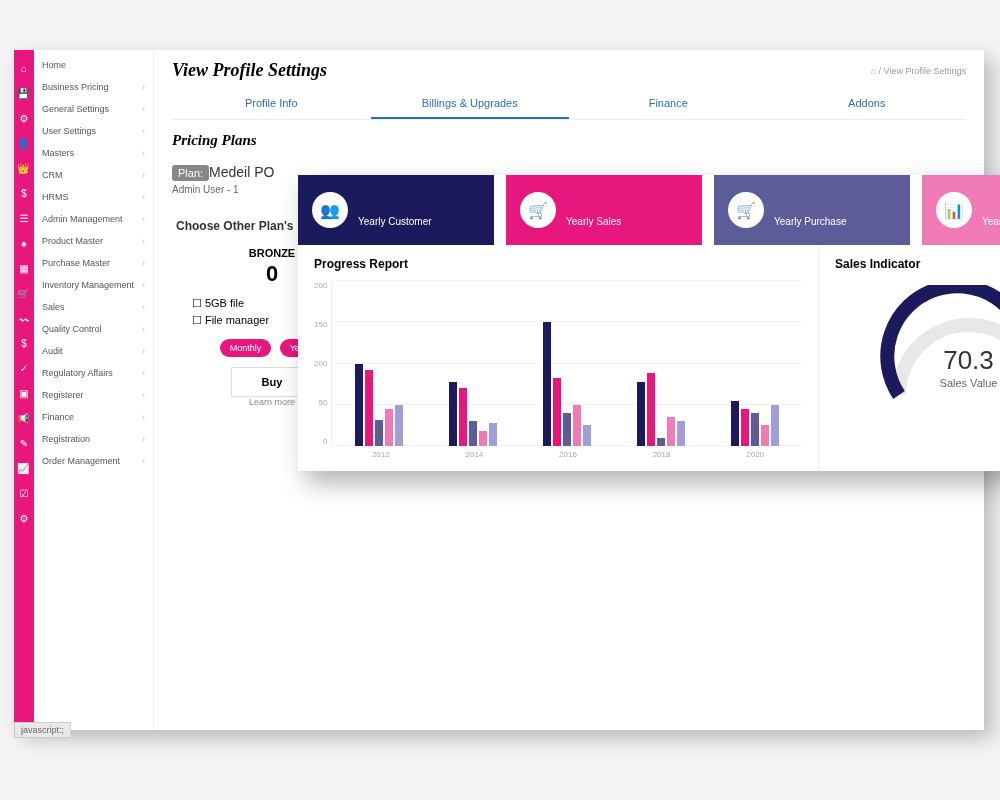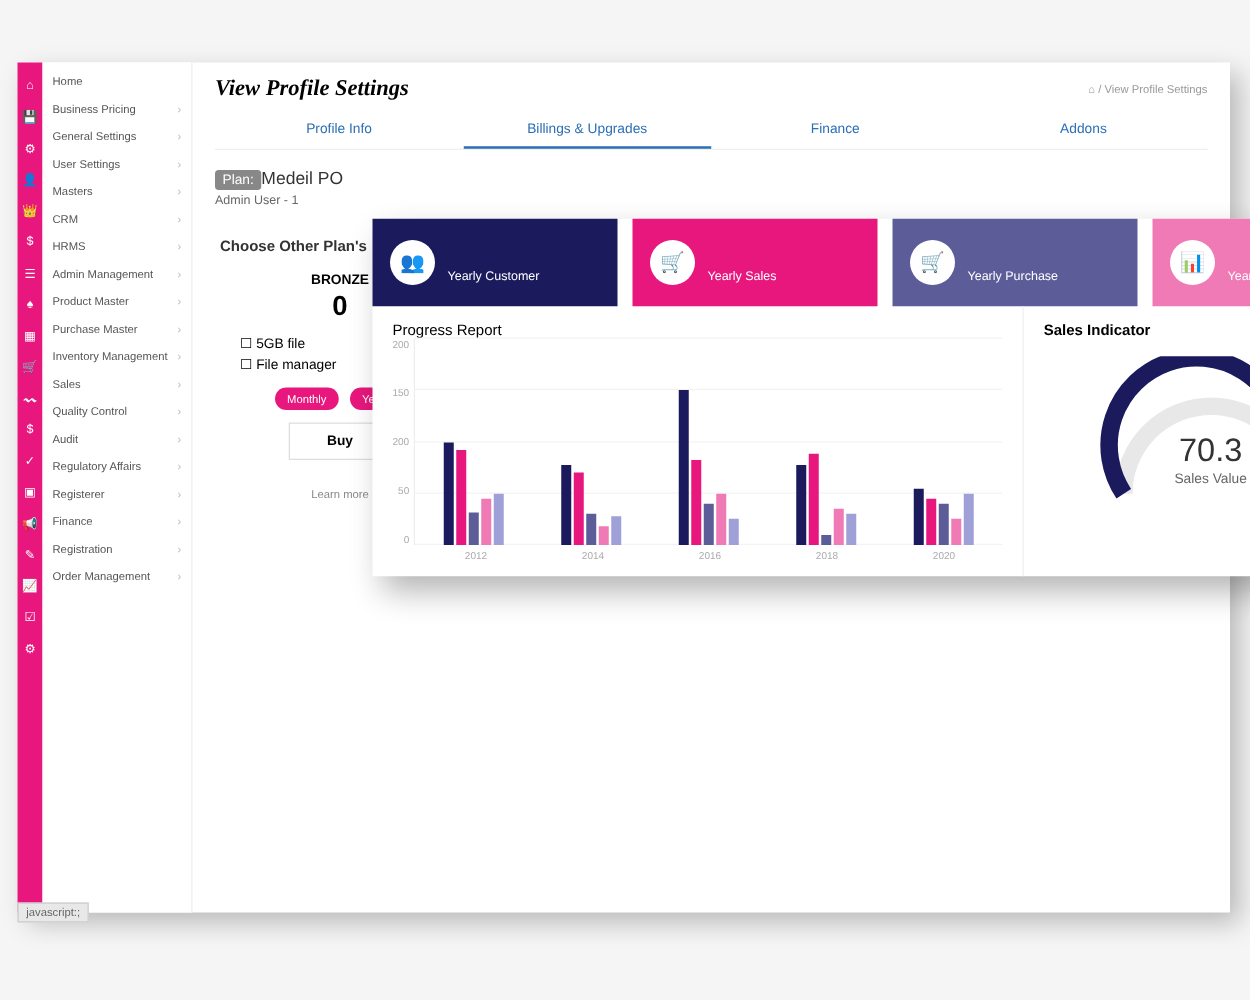--- a/index.html
+++ b/index.html
@@ -37,37 +37,37 @@
 .plan-card.featured { background: #1a1a5c; color: #fff; padding: 10px; width: 180px; margin-top: -10px; }
 .plan-card .pname { font-weight: bold; font-size: 11px; text-align: center; }
 .plan-card .pprice { font-size: 22px; font-weight: bold; margin: 2px 0 8px 0; }
 .plan-card .feat { list-style: none; font-size: 11px; width: 100%; }
 .plan-card .feat li { padding: 2px 0; }
 .plan-card .feat li::before { content: "☐ "; }
 .plan-card .btns { margin-top: 8px; }
 .plan-card .pill { display: inline-block; background: #e8177d; color: #fff; font-size: 9px; padding: 4px 10px; border-radius: 12px; margin: 2px; cursor: pointer; }
 .plan-card.featured .pill.alt { background: #666; }
 .plan-card .buy { margin-top: 8px; background: #fff; color: #000; border: 1px solid #ddd; padding: 8px 30px; font-size: 11px; font-weight: bold; cursor: pointer; }
-.plan-card .learn { font-size: 9px; margin-top: 22px; color: #888; cursor: pointer; }
+.plan-card .learn { font-size: 9px; margin-top: 0; color: #888; cursor: pointer; }
 .plan-card.featured .learn { color: #ddd; }
 
 
 .overlay { position: absolute; left: 298px; top: 175px; width: 820px; background: #fff; box-shadow: 8px 12px 24px rgba(0,0,0,0.3); display: flex; flex-direction: column; }
 .ov-tiles { display: flex; gap: 12px; padding: 0; }
 .tile { flex: 1; height: 70px; display: flex; align-items: center; gap: 10px; padding: 0 14px; color: #fff; }
 .tile .circ { width: 36px; height: 36px; border-radius: 50%; background: #fff; display: flex; align-items: center; justify-content: center; font-size: 16px; }
 .tile .tlabel { font-size: 10px; margin-top: 22px; }
 .t-navy { background: #1a1a5c; } .t-navy .circ { color: #1a1a5c; }
 .t-pink { background: #e8177d; } .t-pink .circ { color: #e8177d; }
 .t-purple { background: #5c5c99; } .t-purple .circ { color: #5c5c99; }
 .t-lpink { background: #f07ab5; } .t-lpink .circ { color: #f07ab5; }
 
 .ov-body { display: flex; }
 .chart-panel { flex: 1; padding: 12px 16px; }
-.chart-panel .ptitle { font-weight: normal; font-size: 12px; }
+.chart-panel .ptitle { font-weight: bold; font-size: 12px; margin-bottom: 10px; }
 .chart-wrap { display: flex; }
 .yaxis { display: flex; flex-direction: column; justify-content: space-between; height: 165px; font-size: 8px; color: #aaa; text-align: right; padding-right: 4px; }
 .plot { flex: 1; height: 165px; display: flex; align-items: flex-end; justify-content: space-around; border-left: 1px solid #eee; position: relative; }
 .plot .gridline { position: absolute; left: 0; right: 0; border-top: 1px solid #f3f3f3; }
 .ygroup { display: flex; align-items: flex-end; gap: 2px; position: relative; z-index: 2; }
 .ygroup .bar { width: 8px; }
 .b0 { background: #1a1a5c; } .b1 { background: #e8177d; } .b2 { background: #5c5c99; } .b3 { background: #f07ab5; } .b4 { background: #a0a0d8; }
 .xaxis { display: flex; justify-content: space-around; font-size: 8px; color: #aaa; margin-top: 4px; margin-left: 20px; }
 
 .gauge-panel { width: 300px; padding: 12px 16px; border-left: 1px solid #f0f0f0; }
@@ -193,20 +193,21 @@
       </div>
     </div>
 
     <div class="tabs">
       <div class="tab">Profile Info</div>
       <div class="tab active">Billings &amp; Upgrades</div>
       <div class="tab">Finance</div>
       <div class="tab">Addons</div>
     </div>
 
+    <div class="section-title">Pricing Plans</div>
 
     <div class="plan-row">
       <span class="plan-badge">Plan:</span><span class="plan-name">Medeil PO</span>
       <div class="plan-sub">Admin User - 1</div>
     </div>
 
     <div class="choose-title">Choose Other Plan's</div>
 
     <div class="plan-cards">
       <div class="plan-card">

